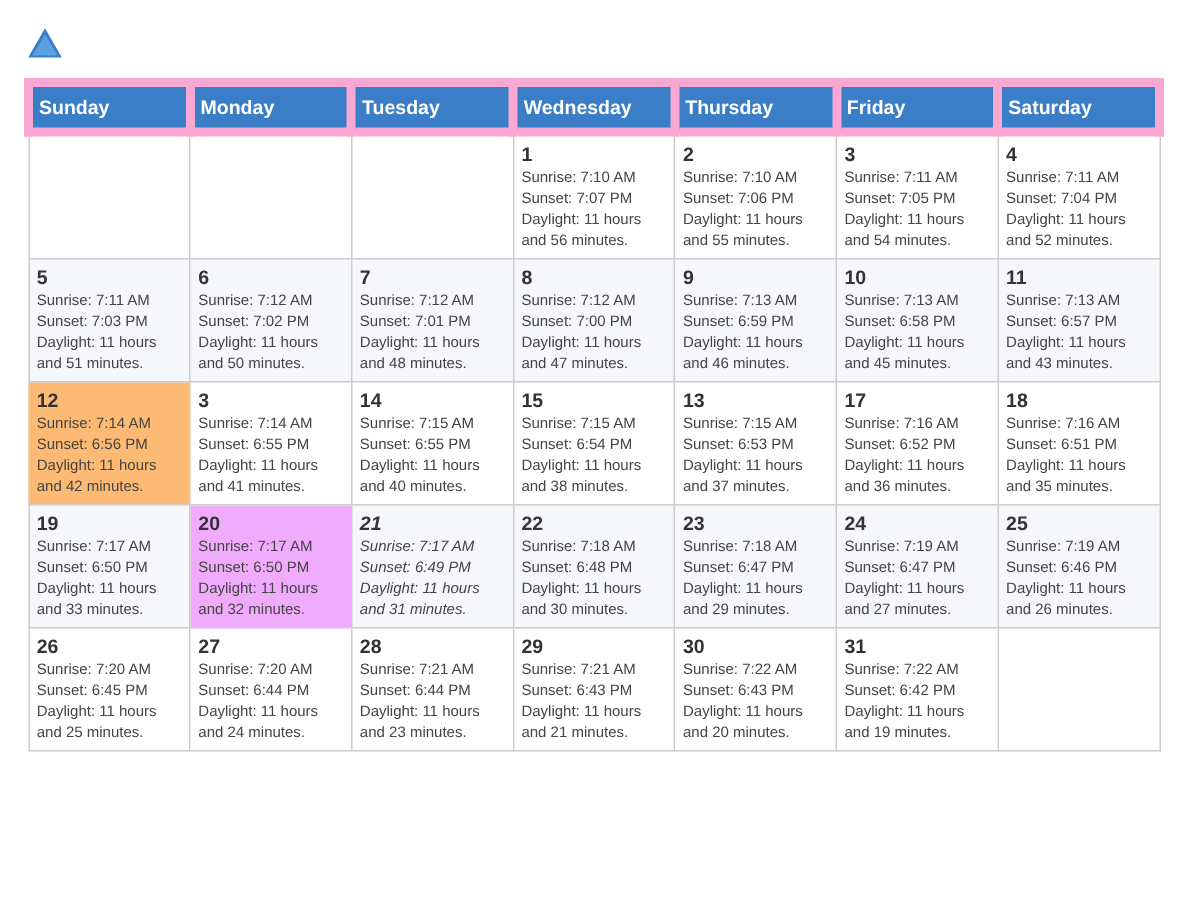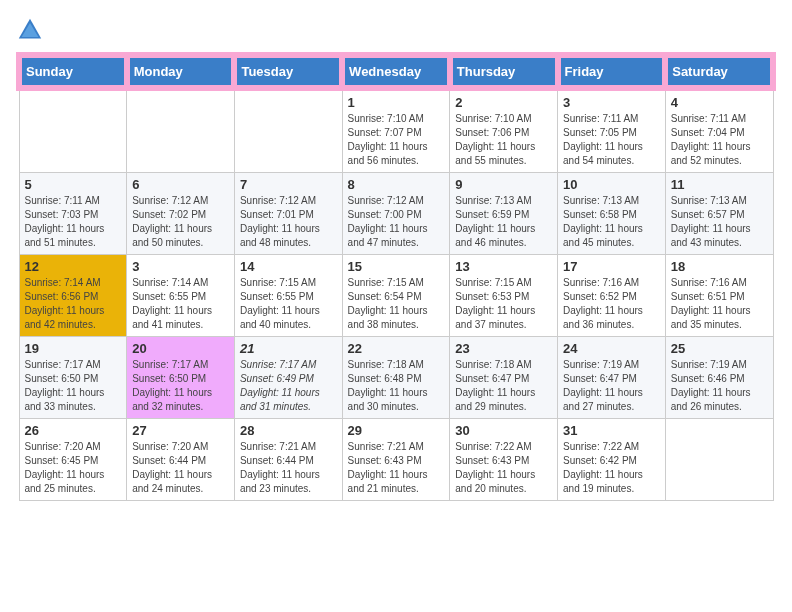--- a/index.html
+++ b/index.html
@@ -174,21 +174,21 @@
         <td style="background-color: rgb(245, 247, 250);">
           <span class="day-number">10</span>
           <div class="day-info">Sunrise: 7:13 AM<br>Sunset: 6:58 PM<br>Daylight: 11 hours and 45 minutes.</div>
         </td>
         <td style="background-color: rgb(245, 247, 250);">
           <span class="day-number">11</span>
           <div class="day-info">Sunrise: 7:13 AM<br>Sunset: 6:57 PM<br>Daylight: 11 hours and 43 minutes.</div>
         </td>
       </tr>
       <tr>
-        <td style="background-color: #eab308;">
+        <td style="background-color: #fdba74;">
           <span class="day-number">12</span>
           <div class="day-info">Sunrise: 7:14 AM<br>Sunset: 6:56 PM<br>Daylight: 11 hours and 42 minutes.</div>
         </td>
         <td style="background-color: rgb(255, 255, 255);">
           <span class="day-number">3</span>
           <div class="day-info">Sunrise: 7:14 AM<br>Sunset: 6:55 PM<br>Daylight: 11 hours and 41 minutes.</div>
         </td>
         <td style="background-color: rgb(255, 255, 255);">
           <span class="day-number">14</span>
           <div class="day-info">Sunrise: 7:15 AM<br>Sunset: 6:55 PM<br>Daylight: 11 hours and 40 minutes.</div>

